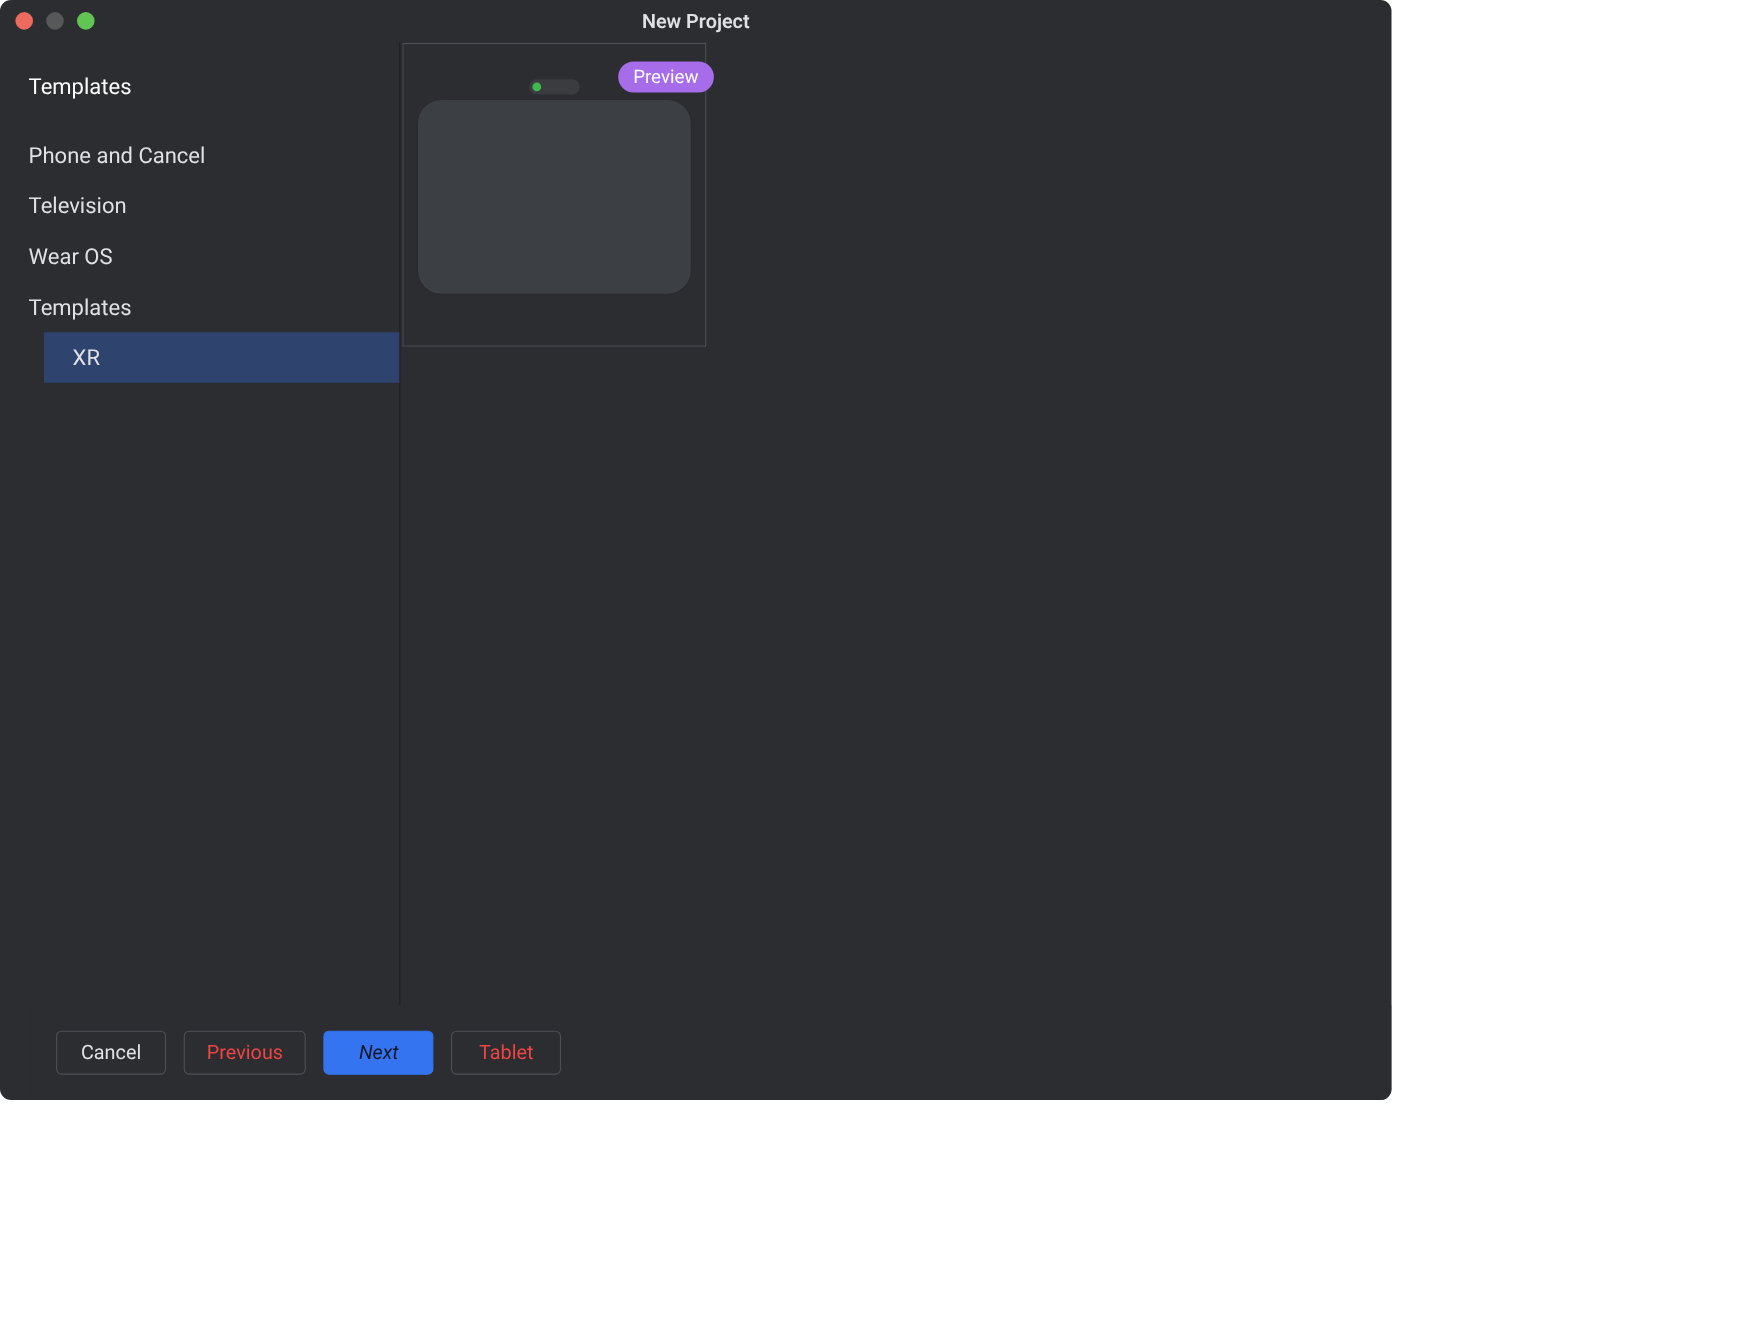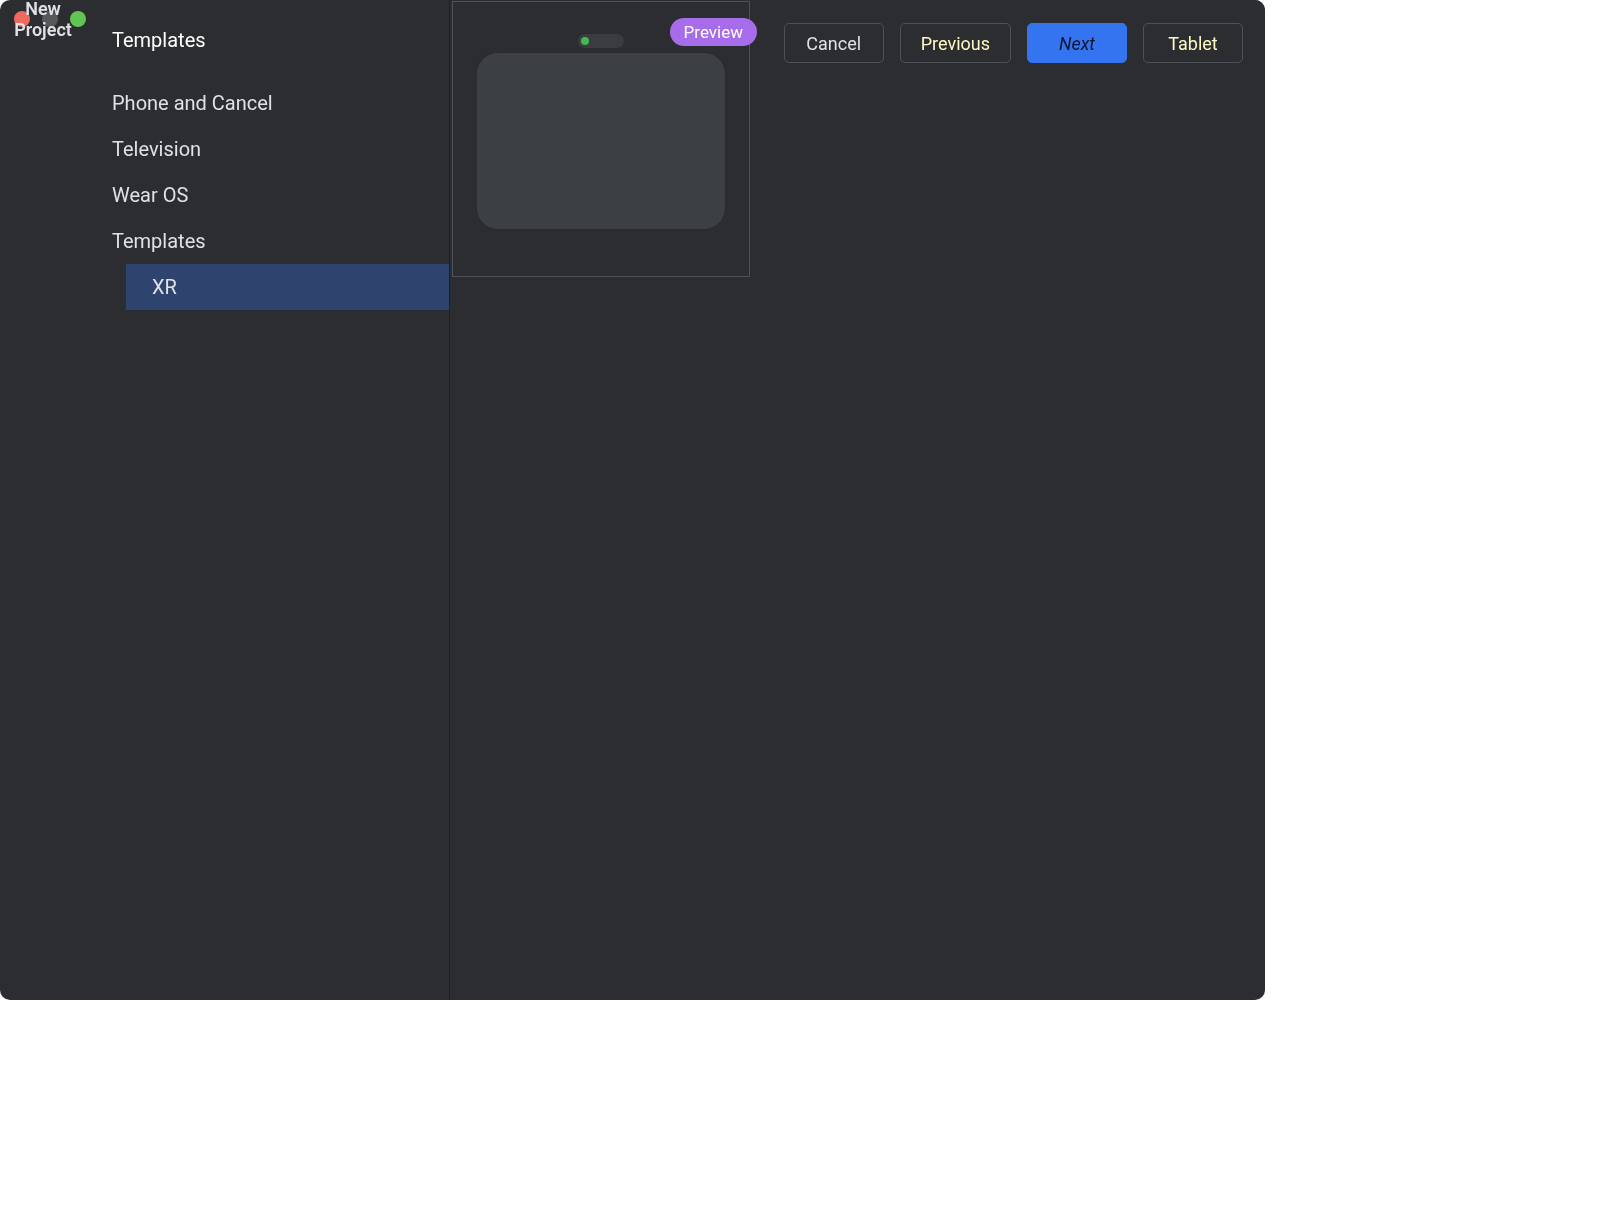--- a/index.html
+++ b/index.html
@@ -12,21 +12,21 @@
     color:#dfe1e5;
     overflow:hidden;
     padding-right:335px; 
   }
   .dialog{
     position:relative;
     width:1265px;height:1000px;
     background:#2b2d30;
     border-radius:10px;
     overflow:hidden;
-    display:flex;flex-direction:row;
+    display:flex;flex-direction:column;
   }
   .titlebar{
     height:38px;
     display:flex;align-items:center;
     position:relative;
     padding-left:14px;
   }
   .traffic-lights{display:flex;gap:12px;align-items:center;}
   .tl{width:16px;height:16px;border-radius:50%;}
   .tl-close{background:#ec6a5e;}
@@ -49,21 +49,21 @@
   }
   .sidebar-item{
     height:46px;display:flex;align-items:center;
     padding:0 26px;color:#dfe1e5;font-size:20px;cursor:pointer;
   }
   .sidebar-item.selected{background:#2e436e;margin-left:40px;}
   .content{
     flex:1;position:relative;padding:1px 0 0 2px;
   }
   .template-card{
-    width:298px;
+    width:276px;
     border:1px solid #4e5157;
     background:#2b2d30;
     display:flex;flex-direction:column;
     cursor:pointer;
   }
   .preview-area{
     position:relative;height:274px;
     background:#2b2d30;
     display:flex;align-items:flex-start;justify-content:center;
     padding-top:28px;
@@ -89,33 +89,34 @@
     font-size:17px;font-weight:400;
     padding:4px 14px;border-radius:16px;
   }
   .card-label{
     background:#3d3f43;
     height:37px;display:flex;align-items:center;justify-content:center;
     font-size:19px;color:#dfe1e5;
   }
   .footer{
     height:86px;border-top:0px solid #3a3c40;
-    display:flex;align-items:center;justify-content:flex-end;
+    display:flex;align-items:center;
     gap:16px;padding:0 22px;
     background:#2b2d30;
+    margin-left:29px;
   }
   .btn{
     min-width:100px;height:40px;
     border:1px solid #4e5157;border-radius:5px;
     background:#2b2d30;color:#dfe1e5;
     font-size:18px;display:flex;align-items:center;justify-content:center;
     padding:0 20px;cursor:pointer;
   }
   .btn.primary{background:#3574f0;border-color:#3574f0;color:#0f172a;font-style:italic;}
-  .btn.disabled{color:#fef9c3;cursor:default;}
+  .btn.disabled{color:#ef4444;cursor:default;}
 </style>
 </head>
 <body>
 
 <div class="dialog">
 
   <div class="titlebar">
     <div class="traffic-lights">
       <div class="tl tl-close"></div>
       <div class="tl tl-min"></div>

